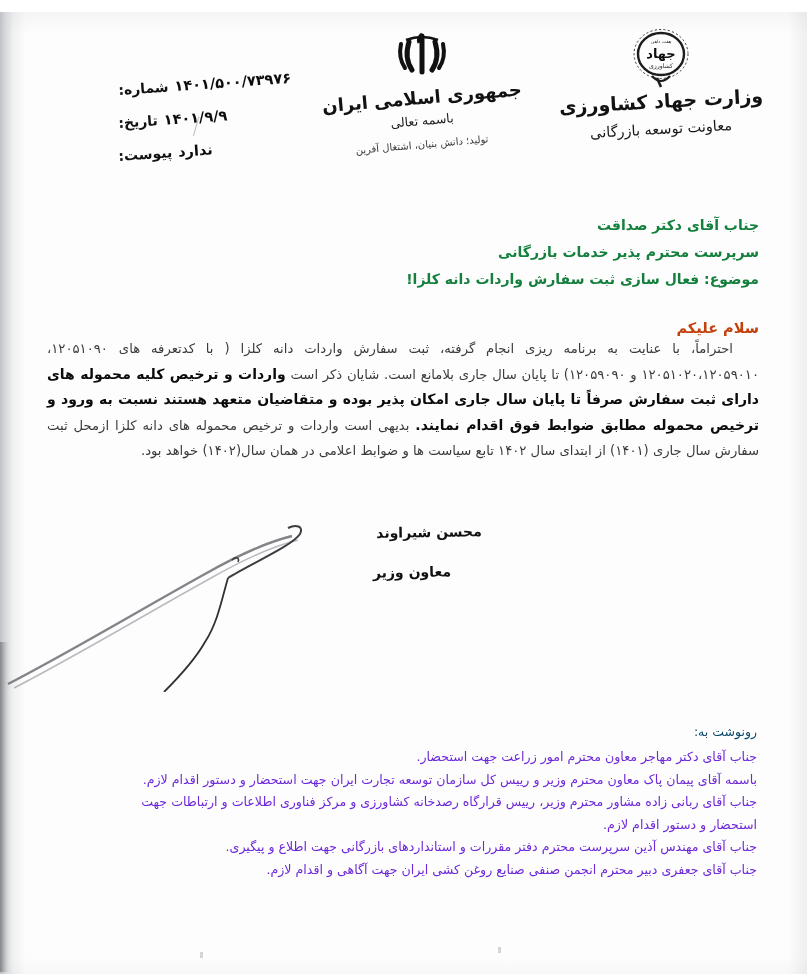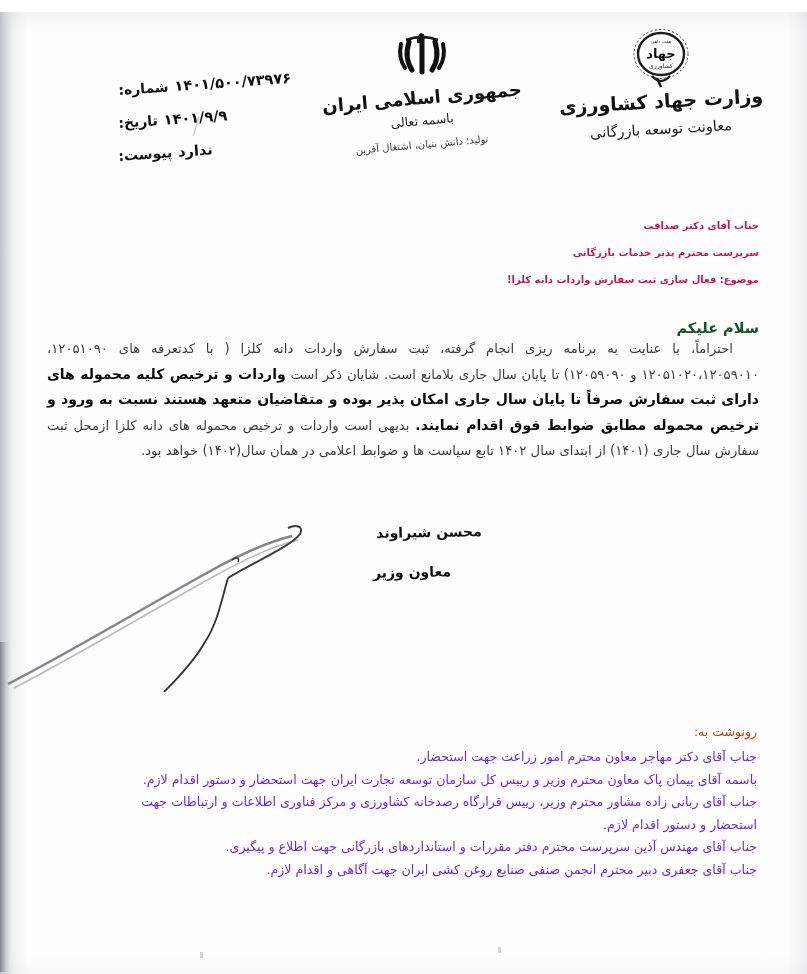--- a/index.html
+++ b/index.html
@@ -151,34 +151,34 @@
 
   
   .addressee {
     position: absolute;
     right: 48px;
     top: 200px;
     width: 420px;
     text-align: right;
   }
   .addressee div {
-    font-size: 10px;
+    font-size: 14px;
     font-weight: 700;
     line-height: 27px;
-    color: #be185d;
+    color: #15803d;
   }
 
   
   .greeting {
     position: absolute;
     right: 48px;
     top: 308px;
     font-size: 14.5px;
     font-weight: 700;
-    color: #14532d;
+    color: #c2410c;
   }
   .body-text {
     position: absolute;
     right: 48px;
     top: 324px;
     width: 712px;
     text-align: justify;
     text-align-last: right;
     font-size: 13.2px;
     line-height: 25.5px;
@@ -231,21 +231,21 @@
   
   .cc {
     position: absolute;
     right: 50px;
     top: 712px;
     width: 620px;
     text-align: right;
   }
   .cc-title {
     font-size: 12.5px;
-    color: #c2410c;
+    color: #0c4a6e;
     margin-bottom: 7px;
   }
   .cc-item {
     font-size: 12.6px;
     line-height: 22.5px;
     color: #6d28d9;
   }
 
   .footer-rule {
     position: absolute;

